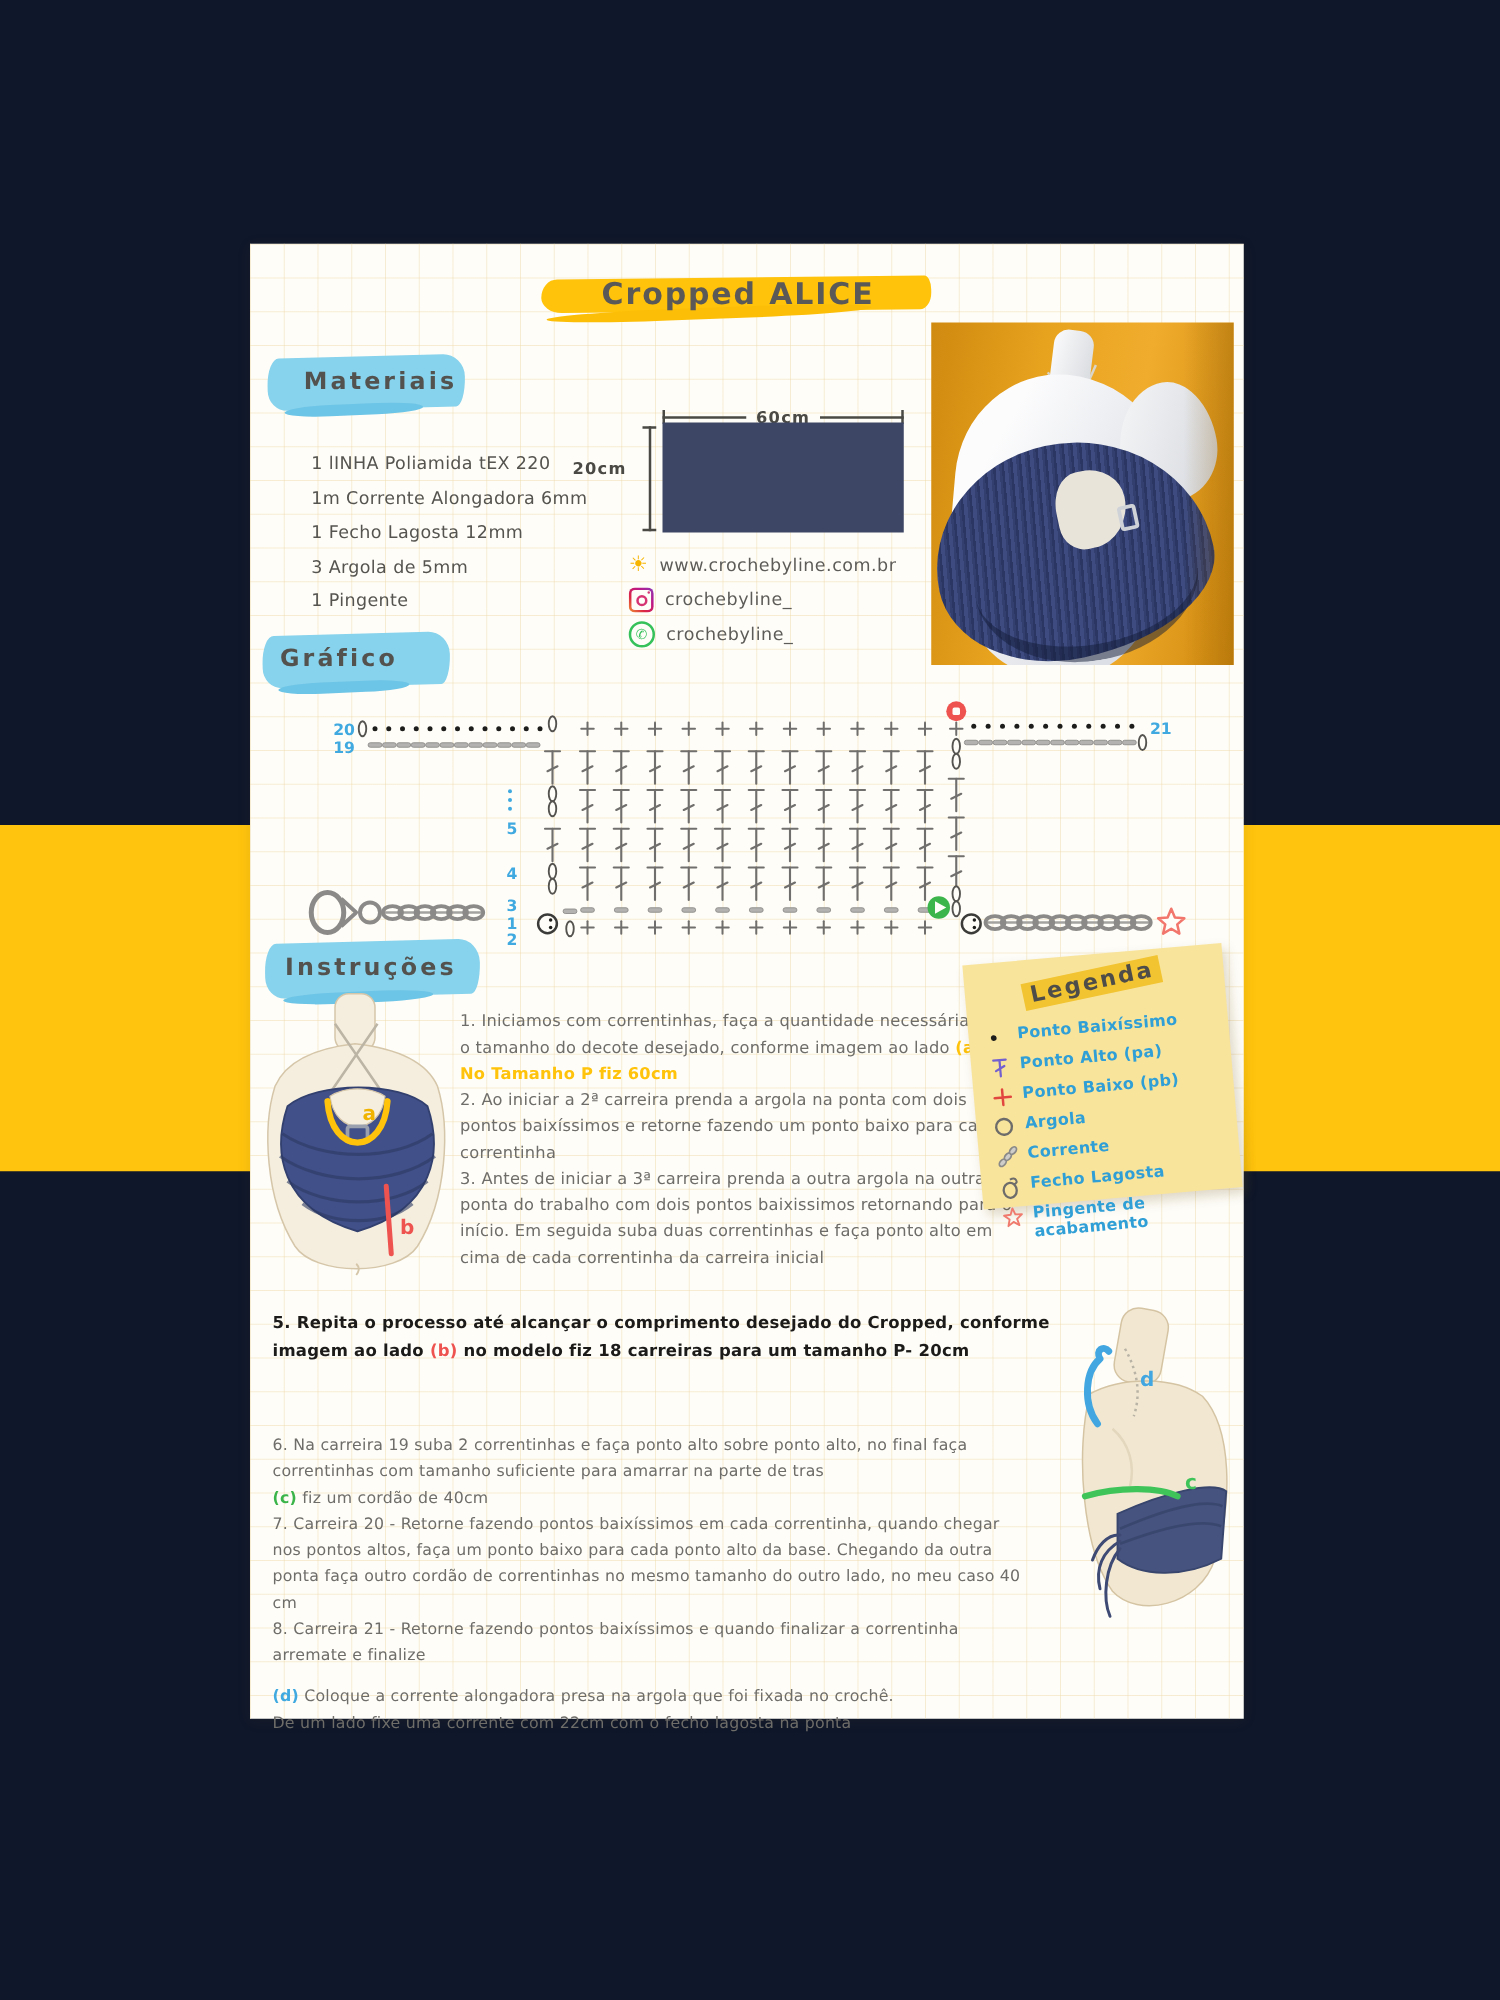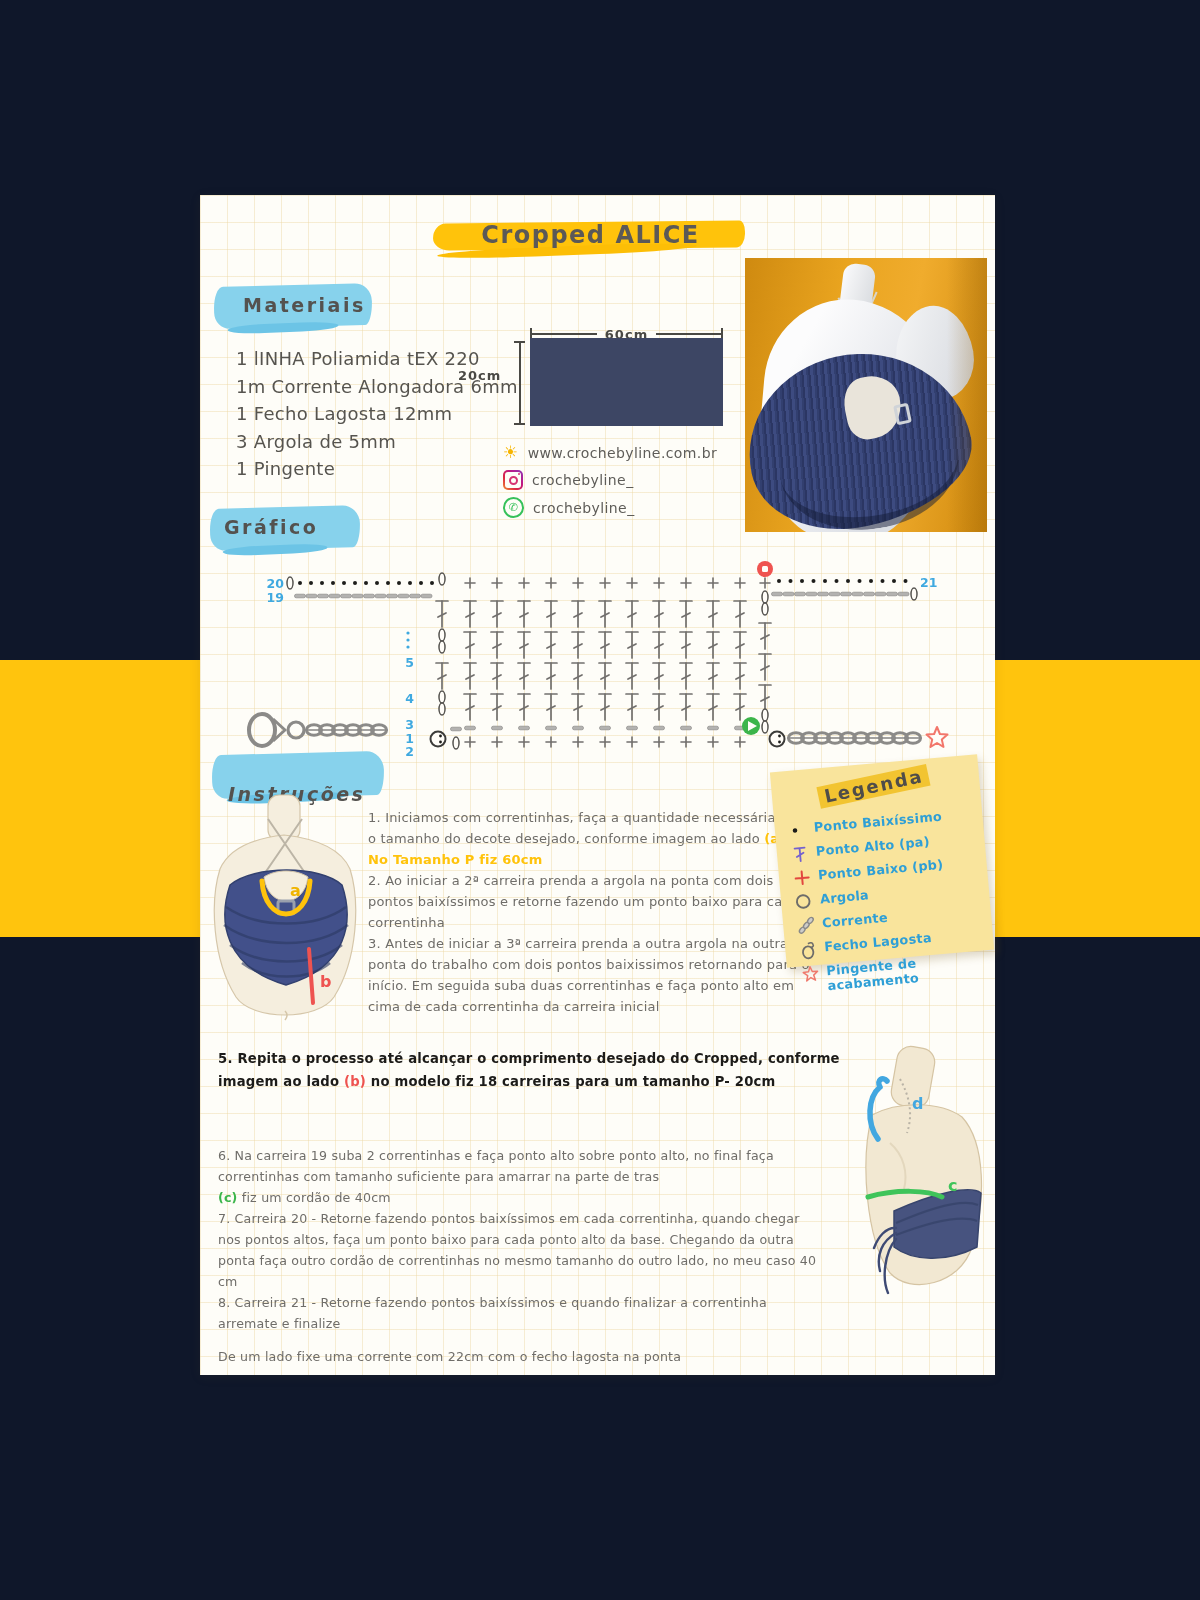--- a/index.html
+++ b/index.html
@@ -20,22 +20,22 @@
   .hd{position:absolute;color:#54524f;font-weight:700;font-size:19px;letter-spacing:2.5px;}
 
   .title-brush{position:absolute;left:233px;top:27px;width:312px;height:27px;background:#ffc30b;
          border-radius:14px 6px 10px 18px/60% 45% 55% 50%;transform:rotate(-.6deg);}
   .title-brush::after{content:"";position:absolute;left:4px;top:24px;width:260px;height:9px;background:#fcbe06;
          border-radius:45%/60%;transform:rotate(-1.6deg);}
   .title-txt{position:absolute;left:243px;top:26px;width:295px;text-align:center;color:#5b5957;
          font-weight:700;font-size:24px;letter-spacing:1.5px;}
 
   
-  .mat-list{position:absolute;left:33px;top:147px;margin:3px;padding:0;list-style:none;
-            color:#56544f;font-size:18px;line-height:27.5px;letter-spacing:.3px;font-weight:500;}
+  .mat-list{position:absolute;left:33px;top:147px;margin:16px;padding:0;list-style:none;
+            color:#56544f;font-size:14px;line-height:27.5px;letter-spacing:.3px;font-weight:500;}
 
   
   .dim-w{position:absolute;left:330px;top:118px;width:193px;height:16px;display:flex;align-items:center;
          color:#4a4944;font-size:13px;font-weight:700;letter-spacing:1px;margin-top:13px;}
   .dim-w .ln{flex:1;height:1.6px;background:#4a4944;position:relative;}
   .dim-w .ln::before,.dim-w .ln::after{content:"";position:absolute;top:-5px;width:1.6px;height:11px;background:#4a4944;}
   .dim-w .ln.l::before{left:0}.dim-w .ln.l::after{display:none}
   .dim-w .ln.r::after{right:0}.dim-w .ln.r::before{display:none}
   .dim-w .lab{padding:0 8px;}
   .navy-rect{position:absolute;left:330px;top:143px;width:193px;height:88px;background:#3d4664;}
@@ -485,21 +485,21 @@
           <ellipse cx="619" cy="171" rx="7.6" ry="5.2" fill="none" stroke="#8b8a88" stroke-width="3"></ellipse>
           <ellipse cx="632" cy="171" rx="7.6" ry="5.2" fill="none" stroke="#8b8a88" stroke-width="3"></ellipse>
           <ellipse cx="645" cy="171" rx="7.6" ry="5.2" fill="none" stroke="#8b8a88" stroke-width="3"></ellipse>
           <ellipse cx="658" cy="171" rx="7.6" ry="5.2" fill="none" stroke="#8b8a88" stroke-width="3"></ellipse>
           <ellipse cx="671" cy="171" rx="7.6" ry="5.2" fill="none" stroke="#8b8a88" stroke-width="3"></ellipse>
           <path d="M695,160 L697.9,167 L705.5,167.6 L699.8,172.5 L701.5,179.9 L695,176 L688.5,179.9 L690.2,172.5 L684.5,167.6 L692.1,167 Z" fill="#fffdf8" stroke="#f2766b" stroke-width="2" stroke-linejoin="round"></path>
         </svg>
     </div>
 
     <div class="brush" style="left:12px;top:558px;width:172px;height:44px;"></div>
-    <div class="hd" style="left:28px;top:588px;font-style:italic;">Instruções</div>
+    <div class="hd" style="left:28px;top:568px;">Instruções</div>
 
     <svg class="illus" style="left:8px;top:594px;" width="156" height="245" viewBox="0 0 156 245">
       <g fill="#f5eede" stroke="#d5c6a9" stroke-width="1.2">
         <rect x="60" y="6" width="32" height="46" rx="11"></rect>
         <path d="M76,46 C40,50 20,62 12,80 C2,112 4,170 28,208 C44,232 110,232 126,208 C150,170 152,112 142,80 C134,62 112,50 76,46 Z"></path>
       </g>
       <path d="M46,100 L94,30 M108,100 L60,30" stroke="#bcb5a6" stroke-width="2" fill="none"></path>
       <path d="M22,96 C46,76 112,76 134,96 C146,132 140,178 78,196 C16,178 10,132 22,96 Z" fill="#42508a" stroke="#32406f" stroke-width="1.5"></path>
       <g stroke="#2c3963" stroke-width="2.6" fill="none" opacity=".6">
         <path d="M18,118 C50,140 108,140 138,118"></path>
@@ -525,20 +525,21 @@
     <div class="steps steps-bold">
       <p><span>5. Repita o processo até alcançar o comprimento desejado do Cropped, conforme imagem ao lado </span><span class="mk-b">(b)</span><span> no modelo fiz 18 carreiras para um tamanho P- 20cm</span></p>
     </div>
 
     <div class="steps lower-steps">
       <p>6. Na carreira 19 suba 2 correntinhas e faça ponto alto sobre ponto alto, no final faça correntinhas com tamanho suficiente para amarrar na parte de tras</p>
       <p><span class="mk-c">(c)</span><span> fiz um cordão de 40cm</span></p>
       <p>7. Carreira 20 - Retorne fazendo pontos baixíssimos em cada correntinha, quando chegar nos pontos altos, faça um ponto baixo para cada ponto alto da base. Chegando da outra ponta faça outro cordão de correntinhas no mesmo tamanho do outro lado, no meu caso 40 cm</p>
       <p>8. Carreira 21 - Retorne fazendo pontos baixíssimos e quando finalizar a correntinha arremate e finalize</p>
       <div class="steps-d">
+        <p><span class="mk-d">(d)</span><span> Coloque a corrente alongadora presa na argola que foi fixada no crochê.</span></p>
         <p>De um lado fixe uma corrente com 22cm com o fecho lagosta na ponta</p>
       </div>
     </div>
 
     <div class="note">
       <div class="note-hd-hl"></div>
       <div class="note-hd">Legenda</div>
       <div class="leg-rows">
         <div class="leg-row">
           <span class="leg-ic">

